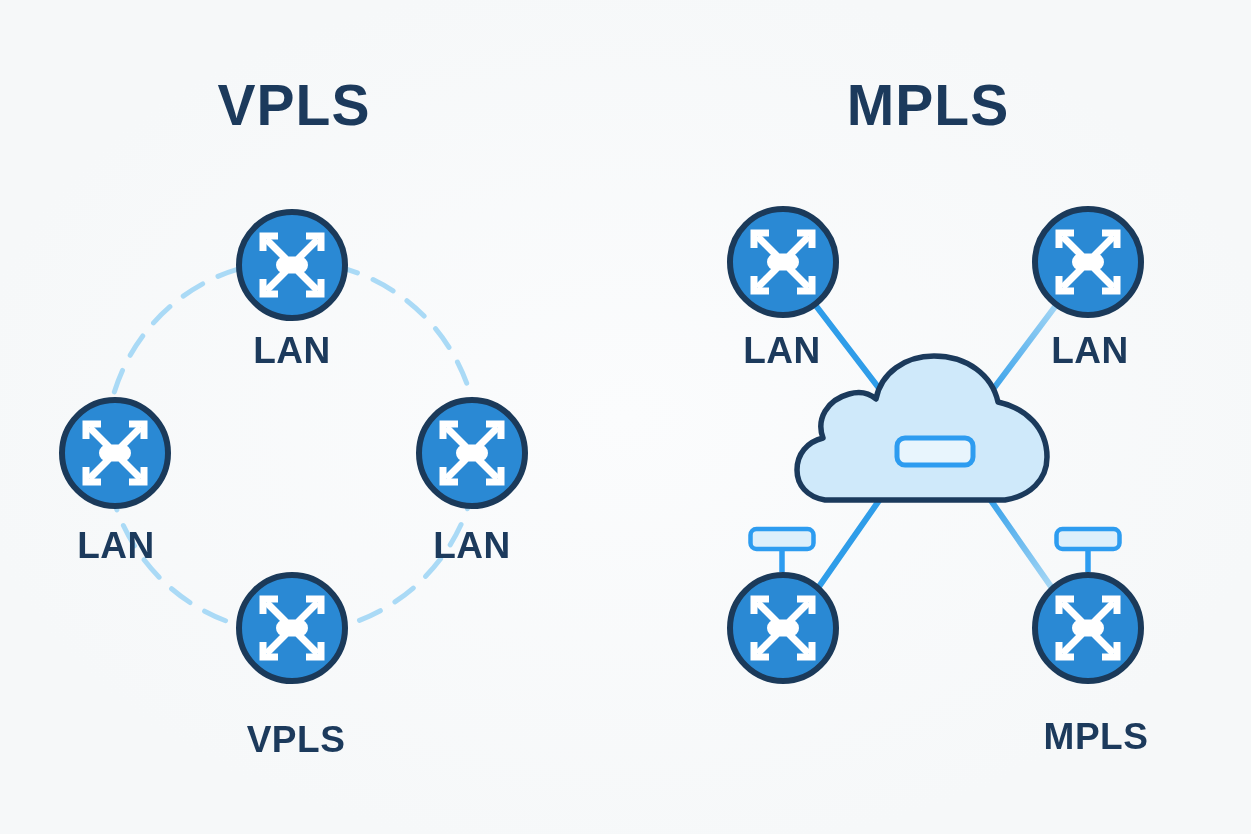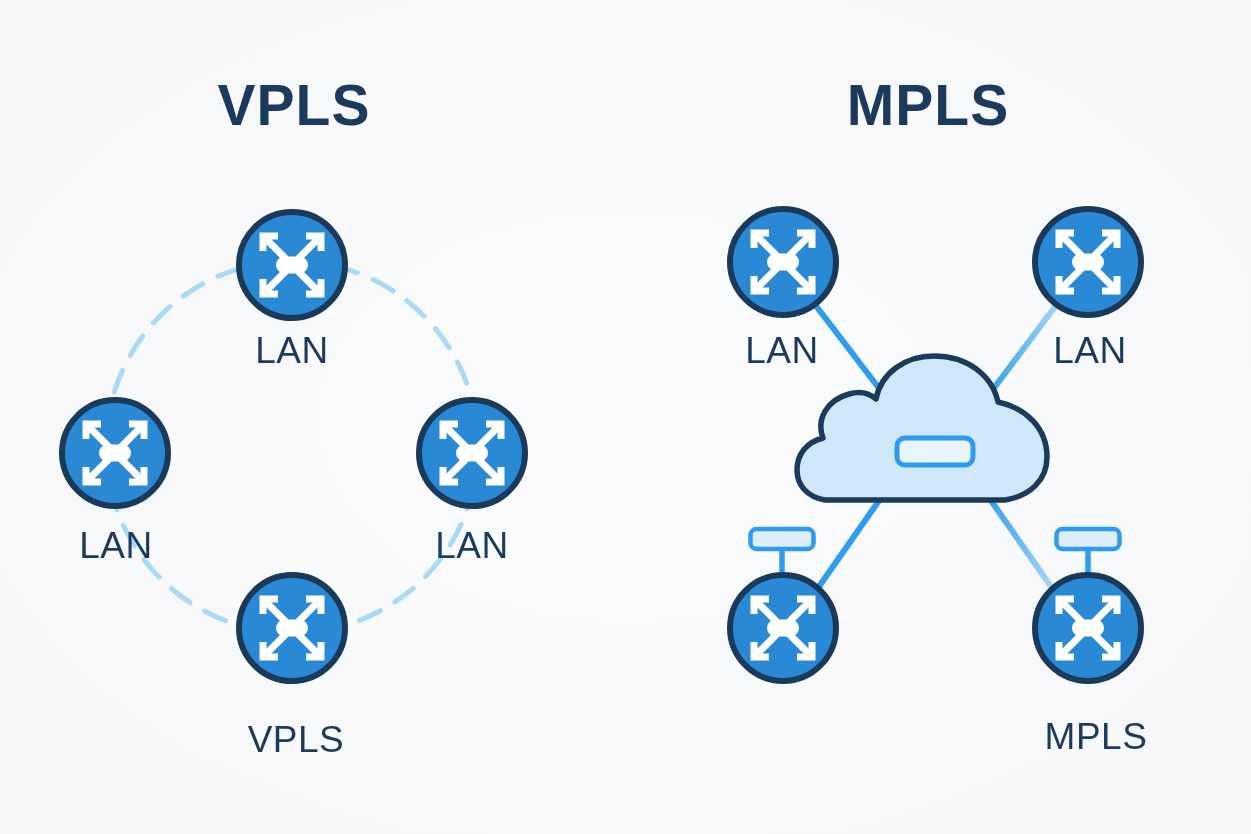--- a/index.html
+++ b/index.html
@@ -24,21 +24,21 @@
     font-size: 57px;
     font-weight: 800;
     letter-spacing: 1px;
     color: var(--navy, #1c3a5c);
     white-space: nowrap;
   }
   .node-label {
     position: absolute;
     transform: translate(-50%, -50%);
     font-size: 37px;
-    font-weight: 400;
+    font-weight: 700;
     letter-spacing: 0.5px;
     color: var(--navy, #1c3a5c);
     white-space: nowrap;
   }
   .router {
     position: absolute;
     width: 120px;
     height: 120px;
   }
   .router svg { display: block; }

